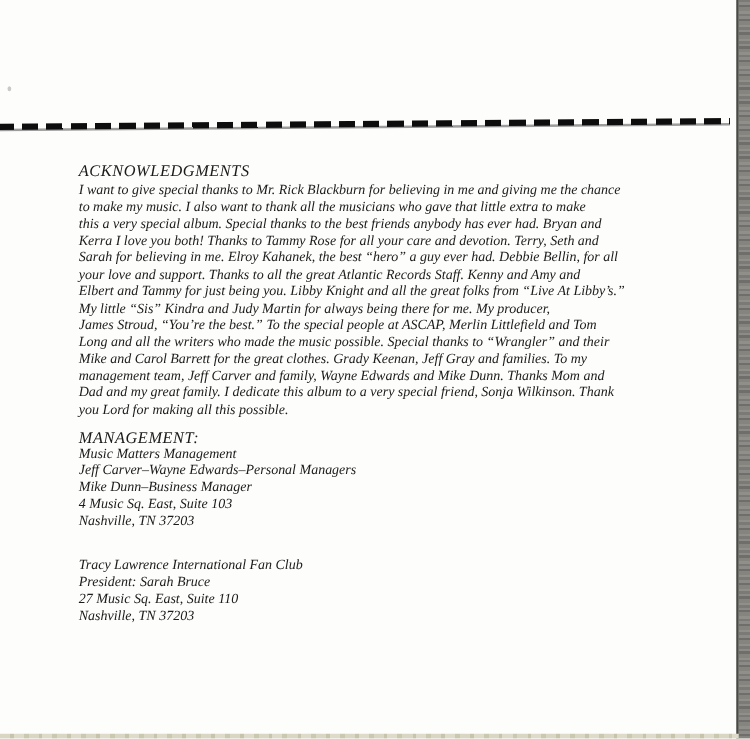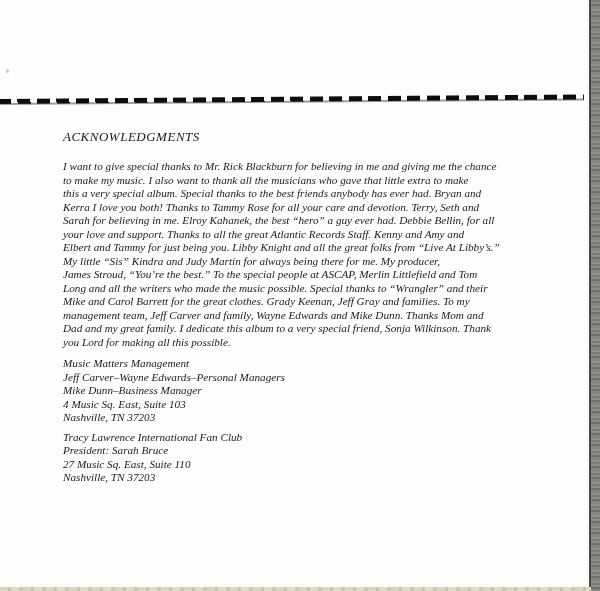--- a/index.html
+++ b/index.html
@@ -61,23 +61,23 @@
     font-size:13px;
     line-height:13.5px;
     letter-spacing:0.5px;
     white-space:pre;
   }
   .lines {
     font-size:11.2px;
     line-height:13.5px;
     white-space:pre;
   }
-  .ack-lines { margin-top:16px; }
+  .ack-lines { margin-top:2px; }
   .mgmt-section { margin-top:8px; }
-  .fanclub-section { margin-top:6px; }
+  .fanclub-section { margin-top:22px; }
 </style>
 </head>
 <body>
 
 <div class="page">
 
   <div class="speck"></div>
 
   <div class="cut-line"></div>
 
@@ -94,20 +94,21 @@
 Elbert and Tammy for just being you. Libby Knight and all the great folks from “Live At Libby’s.”
 My little “Sis” Kindra and Judy Martin for always being there for me. My producer,
 James Stroud, “You’re the best.” To the special people at ASCAP, Merlin Littlefield and Tom
 Long and all the writers who made the music possible. Special thanks to “Wrangler” and their
 Mike and Carol Barrett for the great clothes. Grady Keenan, Jeff Gray and families. To my
 management team, Jeff Carver and family, Wayne Edwards and Mike Dunn. Thanks Mom and
 Dad and my great family. I dedicate this album to a very special friend, Sonja Wilkinson. Thank
 you Lord for making all this possible.</div>
 
     <div class="mgmt-section">
+      <div class="mgmt-heading">MANAGEMENT:</div>
       <div class="lines">Music Matters Management
 Jeff Carver–Wayne Edwards–Personal Managers
 Mike Dunn–Business Manager
 4 Music Sq. East, Suite 103
 Nashville, TN 37203</div>
     </div>
 
     <div class="lines fanclub-section">Tracy Lawrence International Fan Club
 President: Sarah Bruce
 27 Music Sq. East, Suite 110

